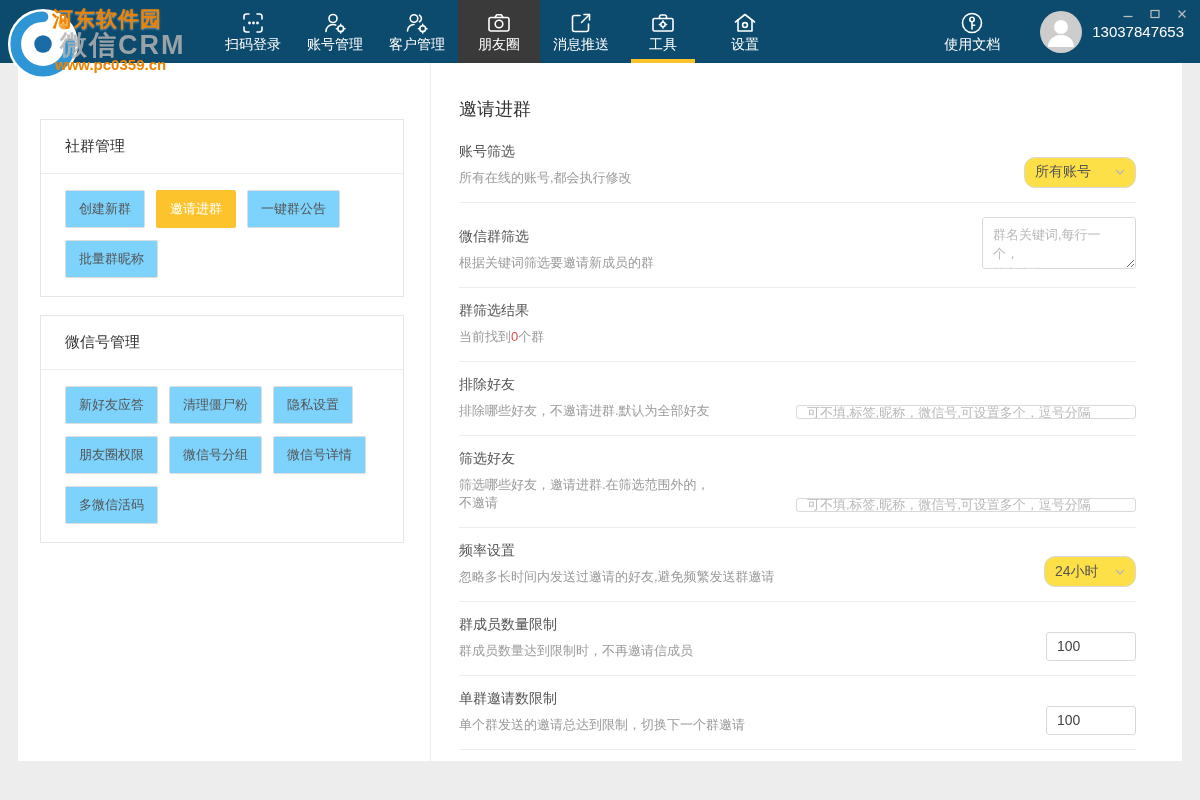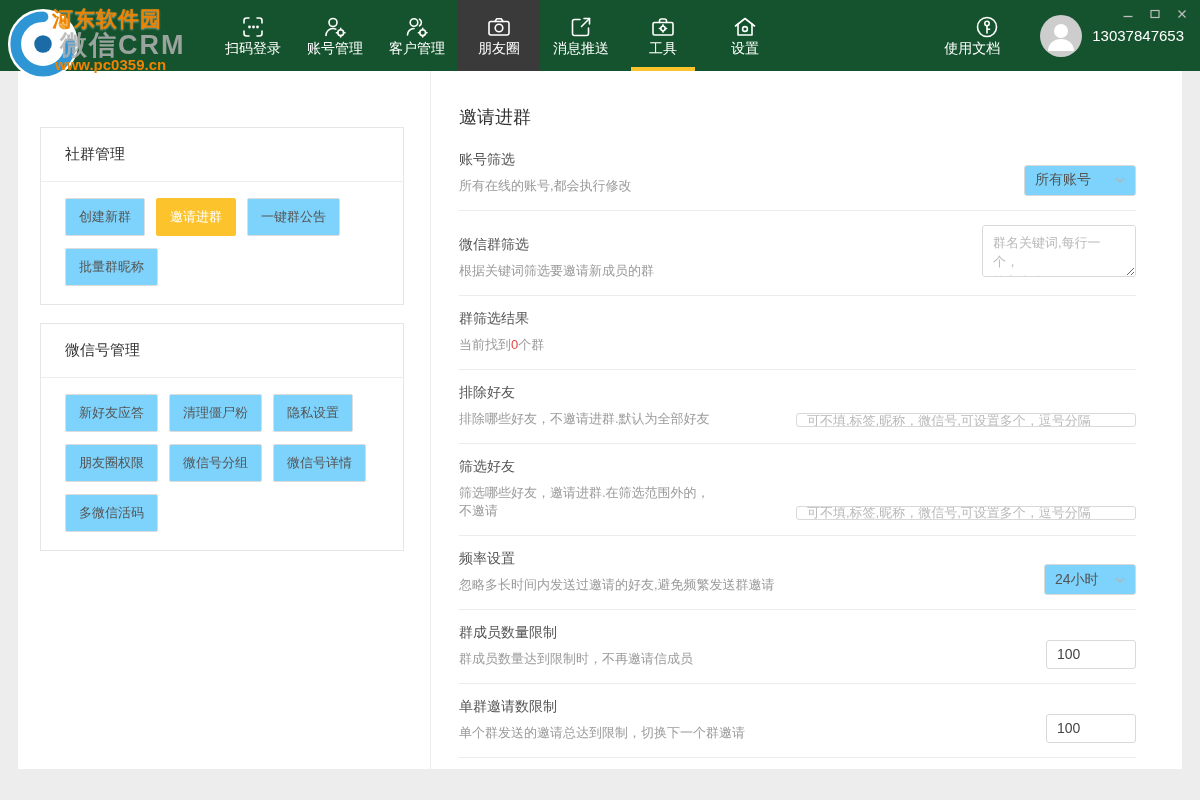--- a/index.html
+++ b/index.html
@@ -1,39 +1,39 @@
 <!DOCTYPE html>
 <html><head>
 <meta charset="utf-8">
 <style>
   *{box-sizing:border-box;margin:0;padding:0}
   html,body{width:1200px;height:800px}
   body{font-family:"Liberation Sans","DejaVu Sans",sans-serif;background:#ededed;overflow:hidden}
 
   
-  .header{position:relative;height:71px;background:#14532d;display:flex;align-items:stretch}
+  .header{position:relative;height:63px;background:#0c4a6e;display:flex;align-items:stretch}
   .logo{position:relative;width:212px;flex-shrink:0}
   .logo-badge{position:absolute;left:6px;top:7px;width:74px;height:74px}
   .logo-site{position:absolute;left:52px;top:5px;font-size:21px;font-weight:bold;color:#ef8300;letter-spacing:1px;text-shadow:0 1px 2px rgba(255,255,255,.5);white-space:nowrap}
   .logo-brand{position:absolute;left:60px;top:27px;font-size:27px;font-weight:bold;color:rgba(178,178,178,.85);letter-spacing:2px;white-space:nowrap}
   .logo-url{position:absolute;left:55px;top:56px;font-size:15px;font-weight:bold;color:#ef8300;white-space:nowrap}
 
   .nav{display:flex;height:100%}
   .nav-item{position:relative;width:82px;display:flex;flex-direction:column;align-items:center;justify-content:center;cursor:pointer}
   .nav-item.selected{background:#3a3a3a}
   .nav-icon{width:26px;height:26px;display:block}
   .nav-icon svg{width:100%;height:100%;display:block}
   .nav-label{color:#fff;font-size:14px;white-space:nowrap}
   .nav-underline{position:absolute;left:9px;right:9px;bottom:0;height:4px;background:#fcc32c}
 
   svg .s{fill:none;stroke:#fff;stroke-width:1.6;stroke-linecap:round;stroke-linejoin:round}
   svg .f{fill:#fff;stroke:none}
 
   .header-right{margin-left:auto;display:flex;align-items:center;padding-right:16px}
-  .docs{display:flex;flex-direction:column;align-items:flex-end;margin-right:40px;cursor:pointer}
+  .docs{display:flex;flex-direction:column;align-items:center;margin-right:40px;cursor:pointer}
   .avatar{width:42px;height:42px;border-radius:50%;background:#cdcdcd;overflow:hidden;margin-right:10px;flex-shrink:0}
   .avatar svg{width:100%;height:100%;display:block}
   .phone{color:#fff;font-size:15px;white-space:nowrap}
 
   .win-controls{position:absolute;top:8px;right:12px;display:flex;gap:15px}
   .win-btn{width:12px;height:12px;cursor:pointer}
   .win-btn svg{width:100%;height:100%;display:block}
 
   
   .panel{display:flex;height:698px;margin:0 18px;background:#fff;overflow:hidden}
@@ -46,21 +46,21 @@
   .side-btn.active{background:#fcc32c;border-color:#fcc32c;color:#fff}
 
   .form-area{flex:1;border-left:1px solid #ededed;padding:34px 46px 0 28px;min-width:0}
   .form-title{font-size:18px;font-weight:500;color:#333;margin-bottom:8px}
   .form-row{display:flex;align-items:flex-end;padding:14px 0;border-bottom:1px solid #ececec}
   .row-label{font-size:14px;color:#555}
   .row-desc{font-size:13px;color:#9b9b9b;margin-top:8px;line-height:1.45;white-space:pre-line}
   .row-control{margin-left:auto;flex-shrink:0;padding-left:20px}
   .red{color:#e24545}
 
-  .select{display:flex;align-items:center;justify-content:space-between;border:1px solid #d9d9d9;border-radius:3px;height:31px;padding:0 10px;font-size:14px;color:#555;cursor:pointer;background:#7dd3fc}
+  .select{display:flex;align-items:center;justify-content:space-between;border:1px solid #d9d9d9;border-radius:11px;height:31px;padding:0 10px;font-size:14px;color:#555;cursor:pointer;background:#fde047}
   .select.w-account{width:112px}
   .select.w-freq{width:92px}
   .chev{width:10px;height:6px;margin-left:8px;flex-shrink:0}
 
   .text-input{width:340px;height:14px;border:1px solid #d9d9d9;border-radius:3px;padding:0 10px;font-size:13px;color:#555;font-family:inherit;background:#fff}
   .area-input{width:154px;height:52px;border:1px solid #d9d9d9;border-radius:3px;padding:7px 10px;font-size:13px;line-height:1.5;color:#555;font-family:inherit;resize:both}
   .small-input{width:90px;height:29px;border:1px solid #d9d9d9;border-radius:3px;padding:0 10px;font-size:14px;color:#444;font-family:Liberation Sans, sans-serif}
   .text-input::placeholder,.area-input::placeholder{color:#b9b9b9}
 </style>
 </head>

